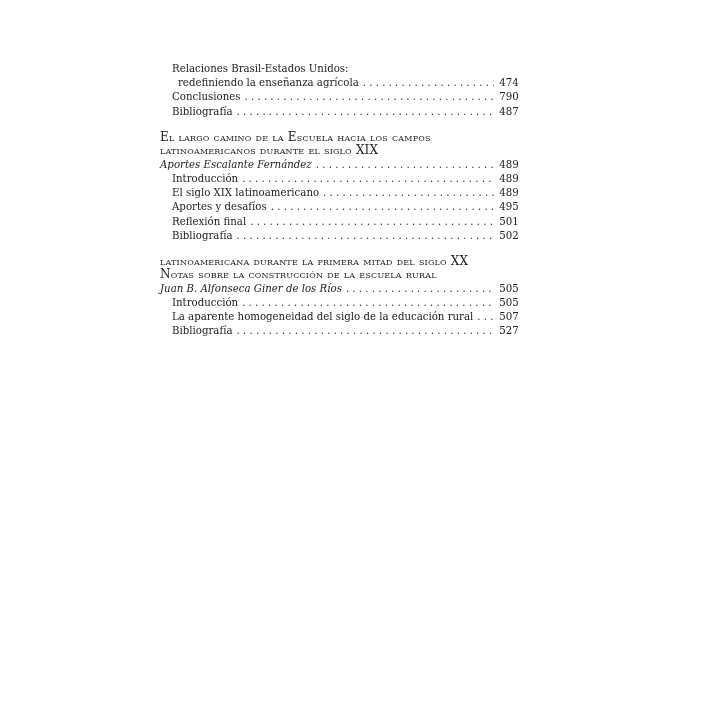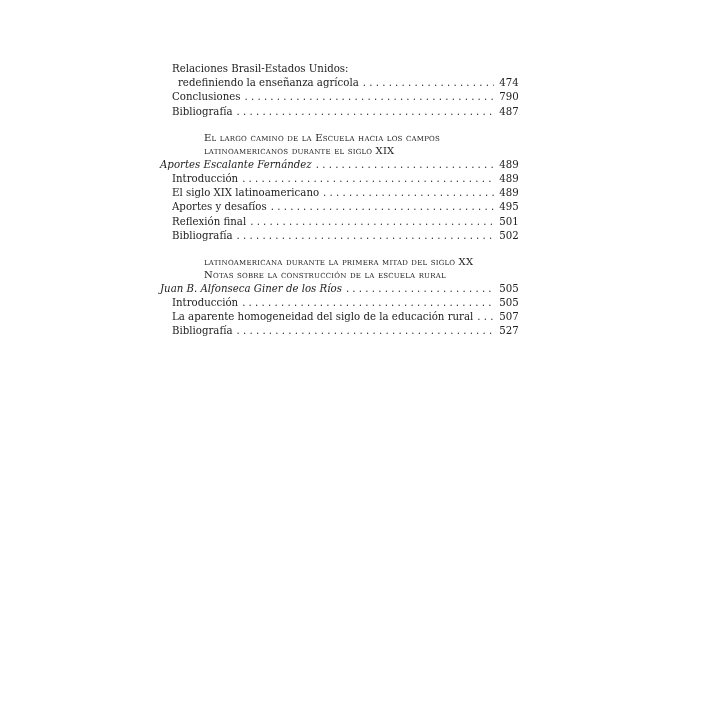--- a/index.html
+++ b/index.html
@@ -6,21 +6,21 @@
   body { width: 720px; height: 720px; position: relative; overflow: hidden;
          font-family: "DejaVu Serif", serif; color: #222; }
   .toc { position: absolute; left: 160px; top: 62px; width: 360px; font-size: 10.2px; }
   .row { display: flex; align-items: baseline; height: 14.2px; line-height: 14.2px; white-space: nowrap; }
   .row .label { flex: 0 0 auto; }
   .row .dots { flex: 1 1 auto; overflow: hidden; margin: 0 4px; letter-spacing: 2.2px; color: #333; }
   .row .dots::before { content: ". . . . . . . . . . . . . . . . . . . . . . . . . . . . . . . . . . . . . . . . . . . . . . . . . . . . . . . . . . . . . . . . . . . . . . . . . . . . . . . . . . . . . . . ."; letter-spacing: 0; }
   .row .page { flex: 0 0 22px; text-align: center; }
   .ind1 { padding-left: 12px; }
   .ind2 { padding-left: 18px; }
-  .heading { font-variant: small-caps; letter-spacing: 0.2px; height: 13.5px; line-height: 13.5px; white-space: nowrap; font-size: 10px; margin-left: 44px; }
+  .heading { font-variant: small-caps; letter-spacing: 0.2px; height: 13.5px; line-height: 13.5px; white-space: nowrap; font-size: 12px; }
   .author .label { font-style: italic; }
   .section { margin-bottom: 12px; }
 </style>
 </head>
 <body>
 
 <div class="toc">
 
   <div class="section">
     <div class="row ind1">

